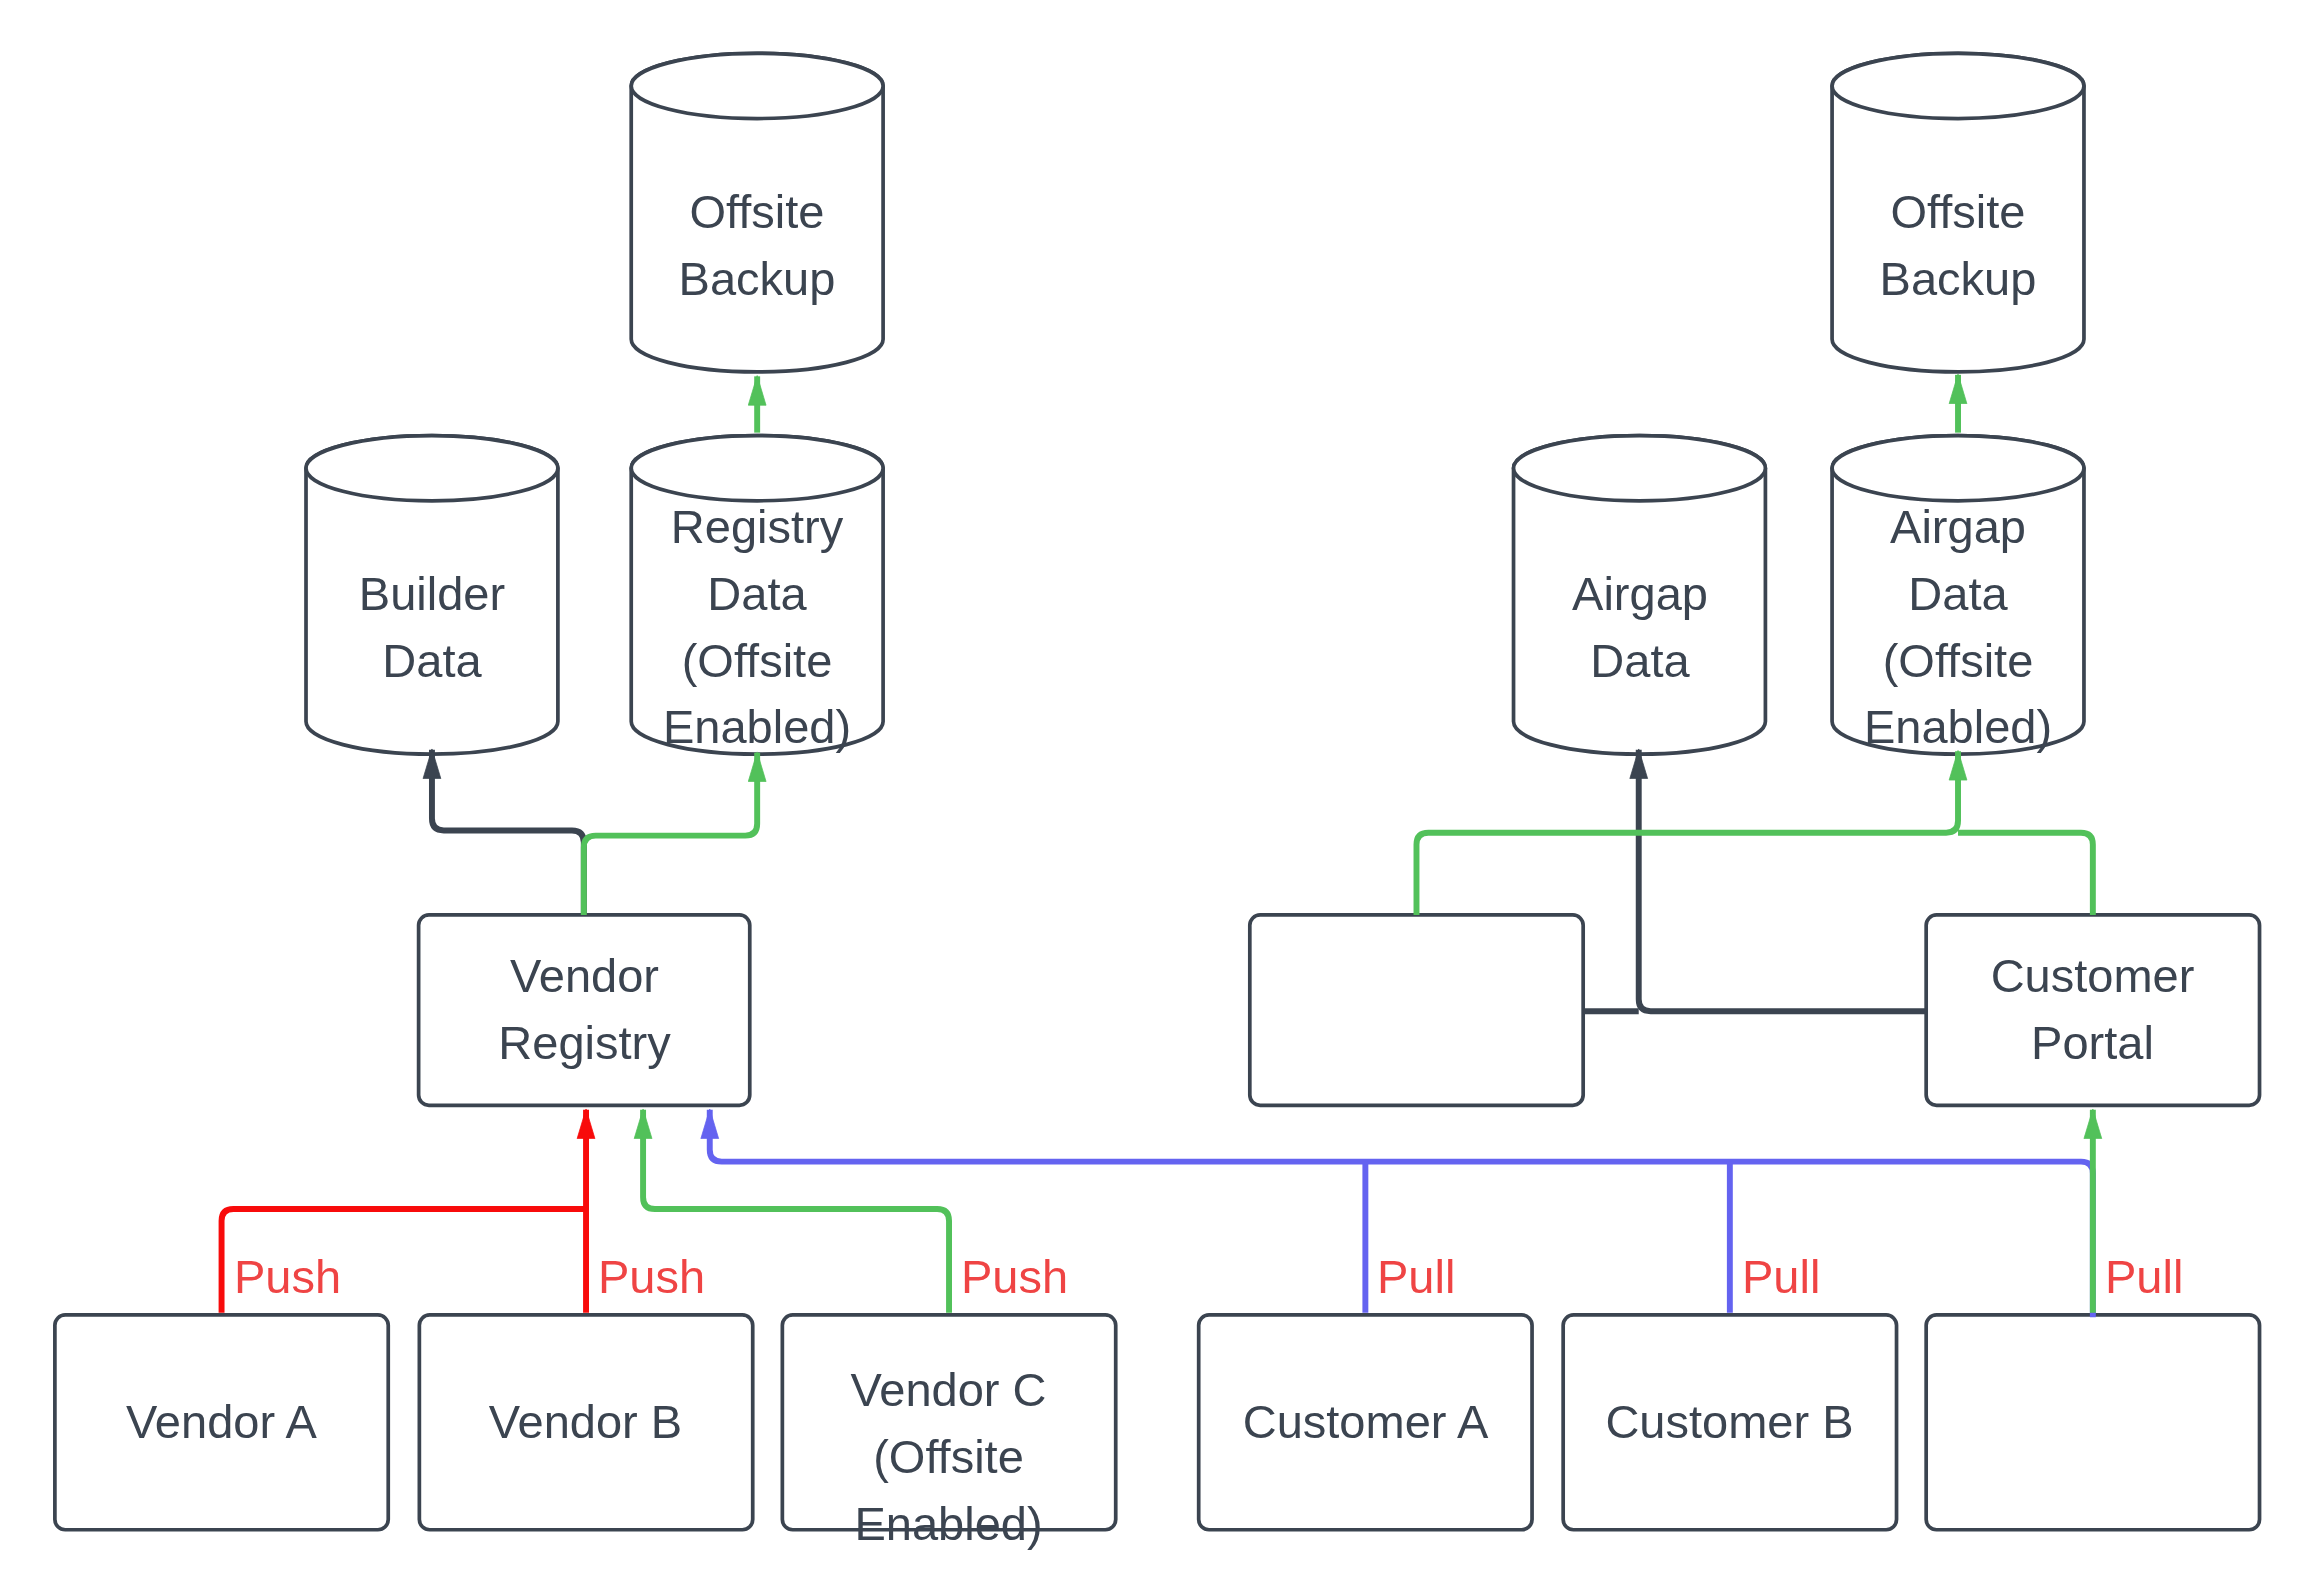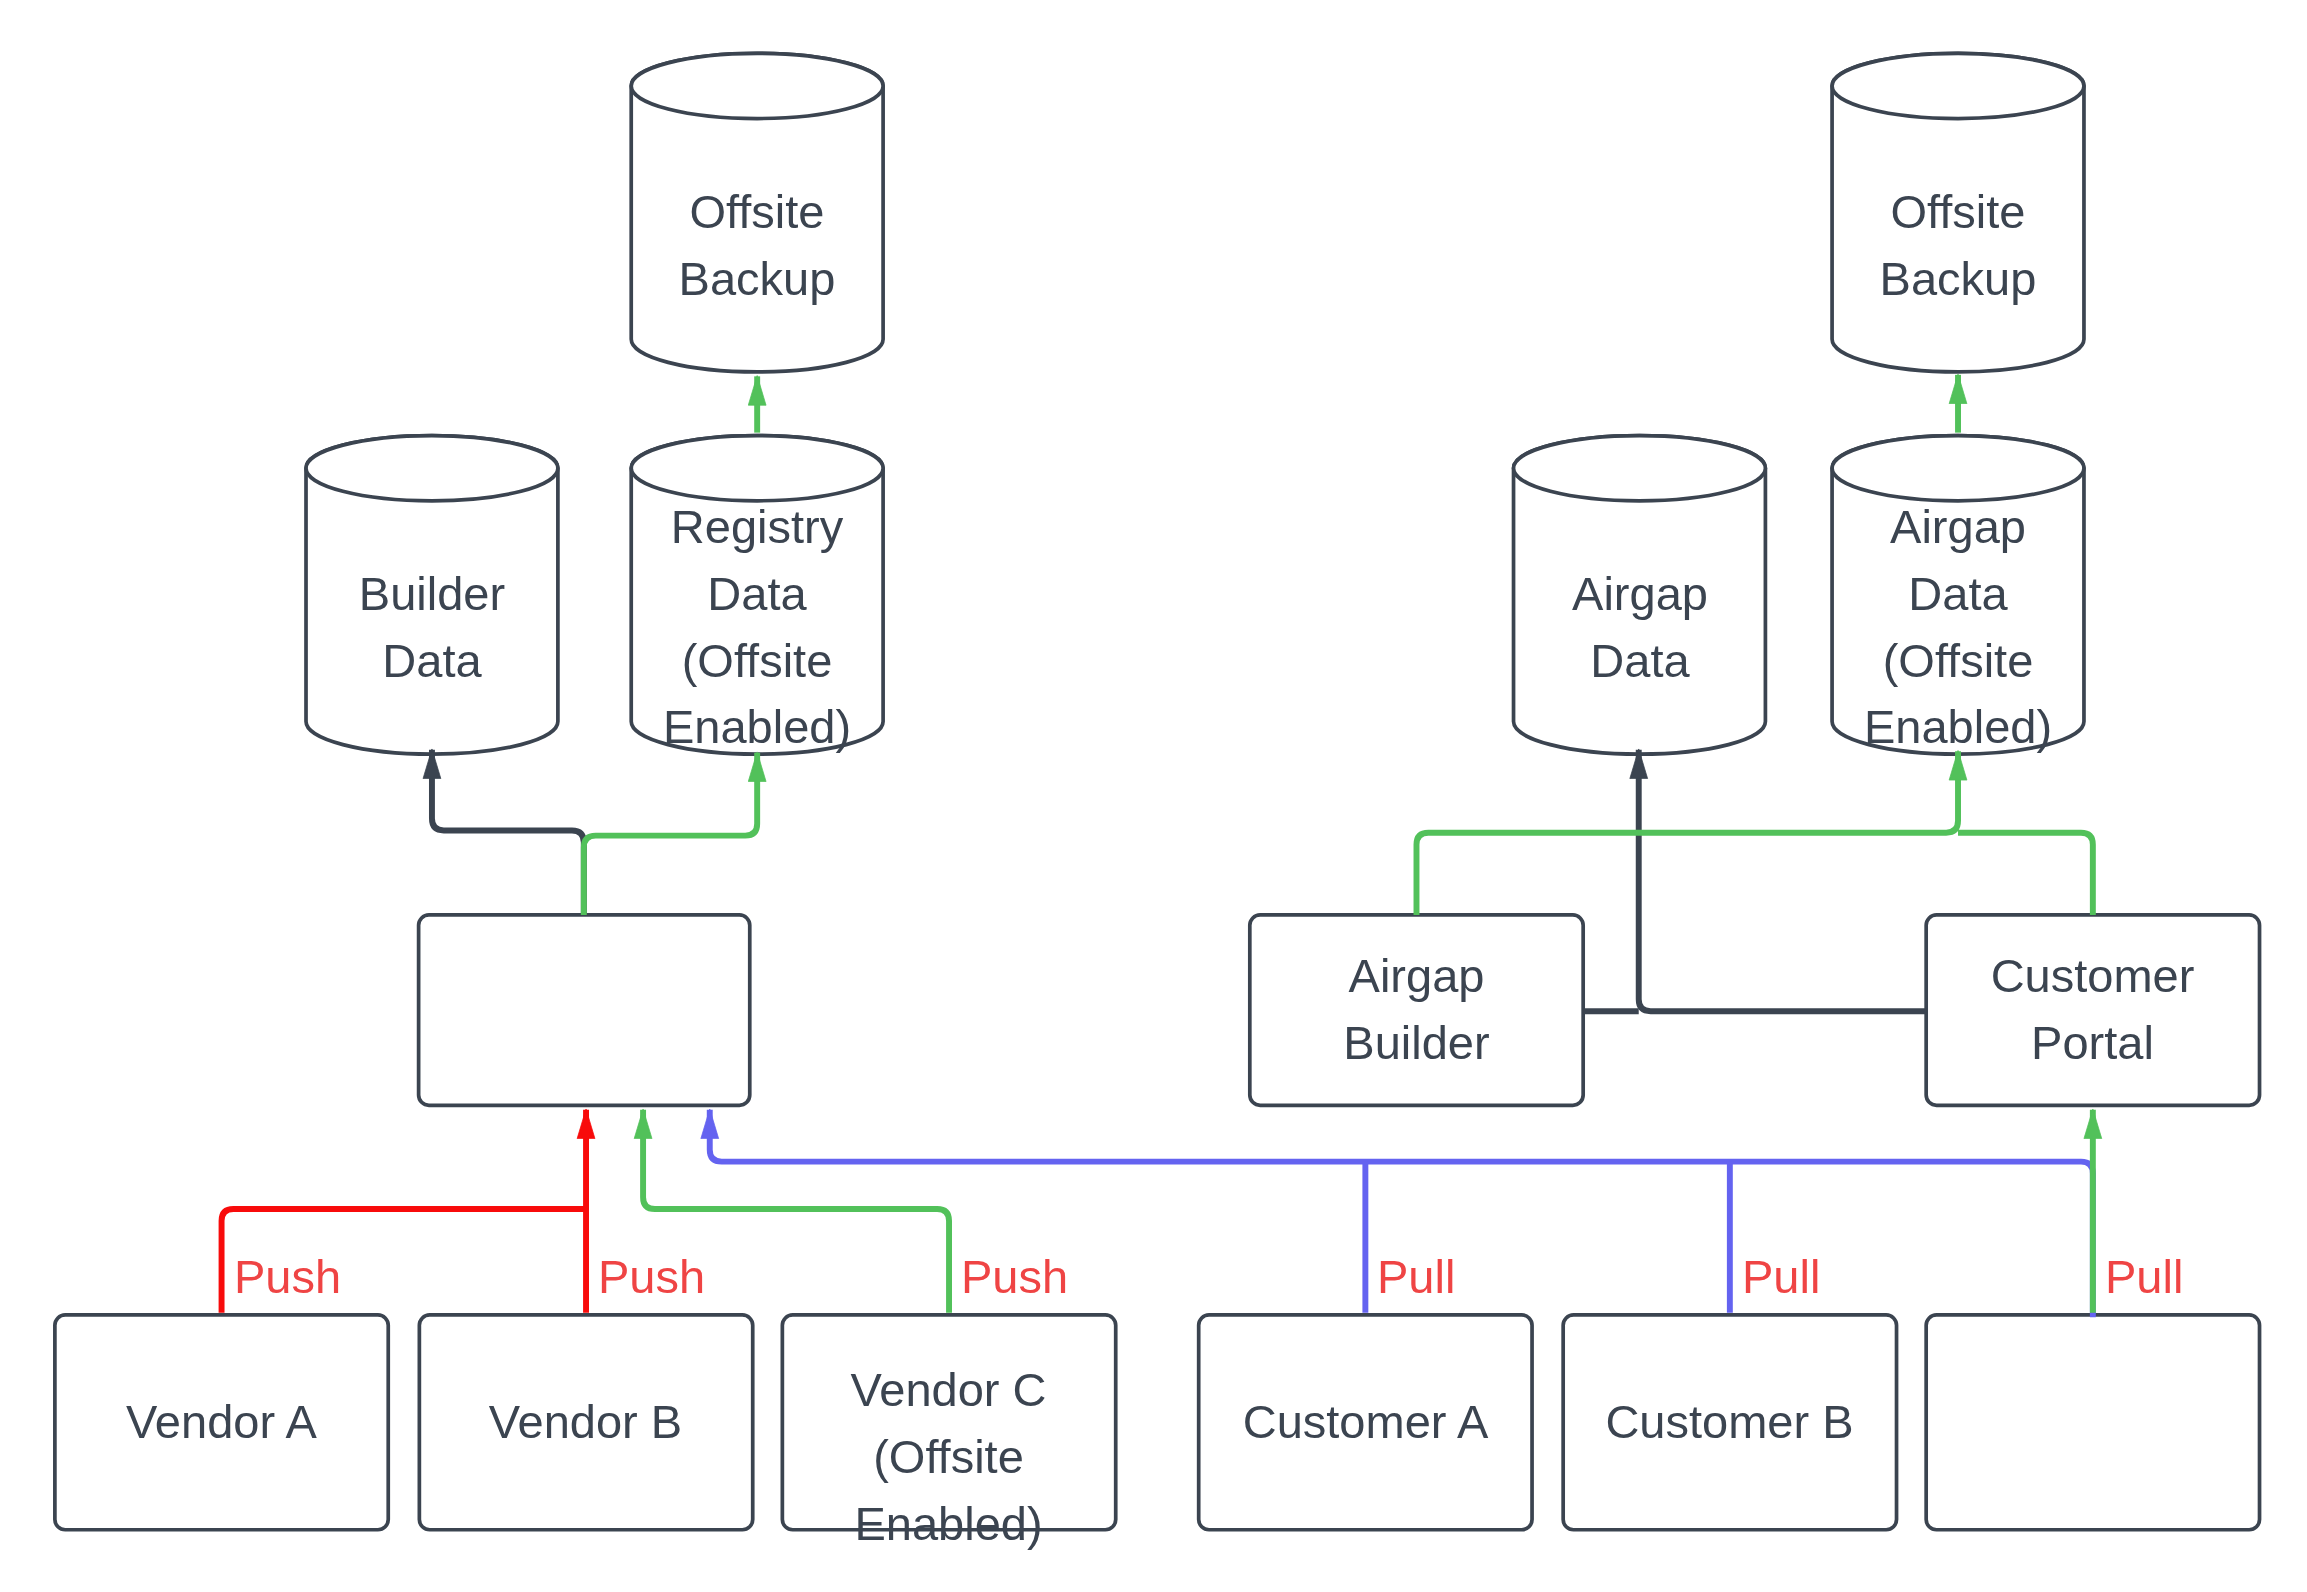--- a/index.html
+++ b/index.html
@@ -104,21 +104,21 @@
     </g>
   </svg>
 
   <div class="shape-label cyl-label" style="left:631px;top:119px;width:252px;height:253px;">Offsite Backup</div>
   <div class="shape-label cyl-label" style="left:1832px;top:119px;width:252px;height:253px;">Offsite Backup</div>
   <div class="shape-label cyl-label" style="left:306px;top:501px;width:252px;height:253px;">Builder Data</div>
   <div class="shape-label cyl-label" style="left:631px;top:501px;width:252px;height:253px;">Registry Data (Offsite Enabled)</div>
   <div class="shape-label cyl-label" style="left:1514px;top:501px;width:252px;height:253px;">Airgap Data</div>
   <div class="shape-label cyl-label" style="left:1832px;top:501px;width:252px;height:253px;">Airgap Data (Offsite Enabled)</div>
 
-  <div class="shape-label box-label" style="left:1250px;top:915px;width:333px;height:190px;">Airgap Builder</div>
+  <div class="shape-label box-label" style="left:419px;top:915px;width:331px;height:190px;">Vendor Registry</div>
   <div class="shape-label box-label" style="left:1926px;top:915px;width:333px;height:190px;">Customer Portal</div>
 
   <div class="shape-label box-label" style="left:55px;top:1315px;width:333px;height:215px;">Vendor A</div>
   <div class="shape-label box-label" style="left:419px;top:1315px;width:333px;height:215px;">Vendor B</div>
   <div class="shape-label box-label" style="left:782px;top:1350px;width:333px;height:215px;">Vendor C (Offsite Enabled)</div>
   <div class="shape-label box-label" style="left:1199px;top:1315px;width:333px;height:215px;">Customer A</div>
   <div class="shape-label box-label" style="left:1563px;top:1315px;width:333px;height:215px;">Customer B</div>
 
   <div class="edge-label" style="left:234px;top:1251px;">Push</div>
   <div class="edge-label" style="left:598px;top:1251px;">Push</div>

